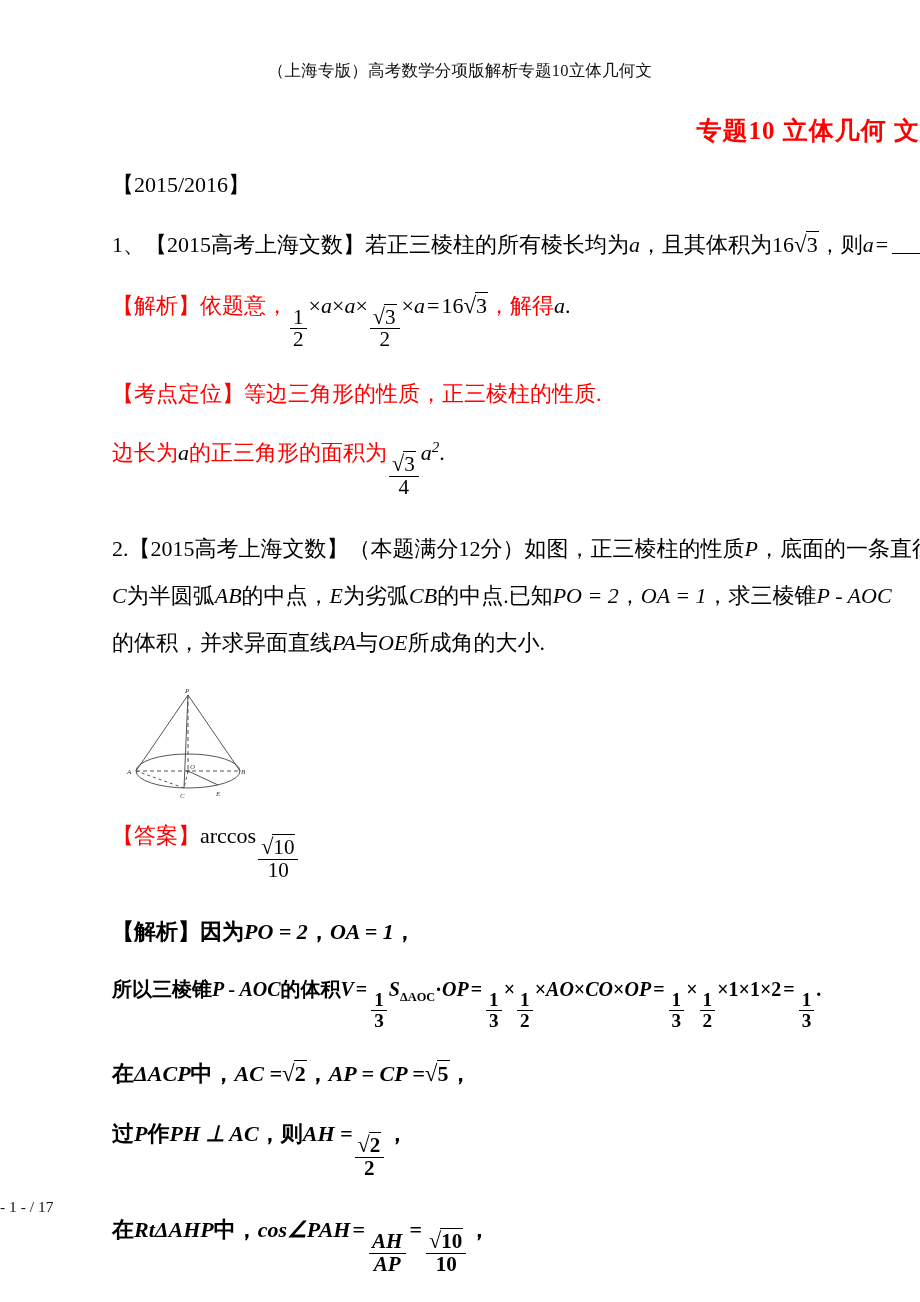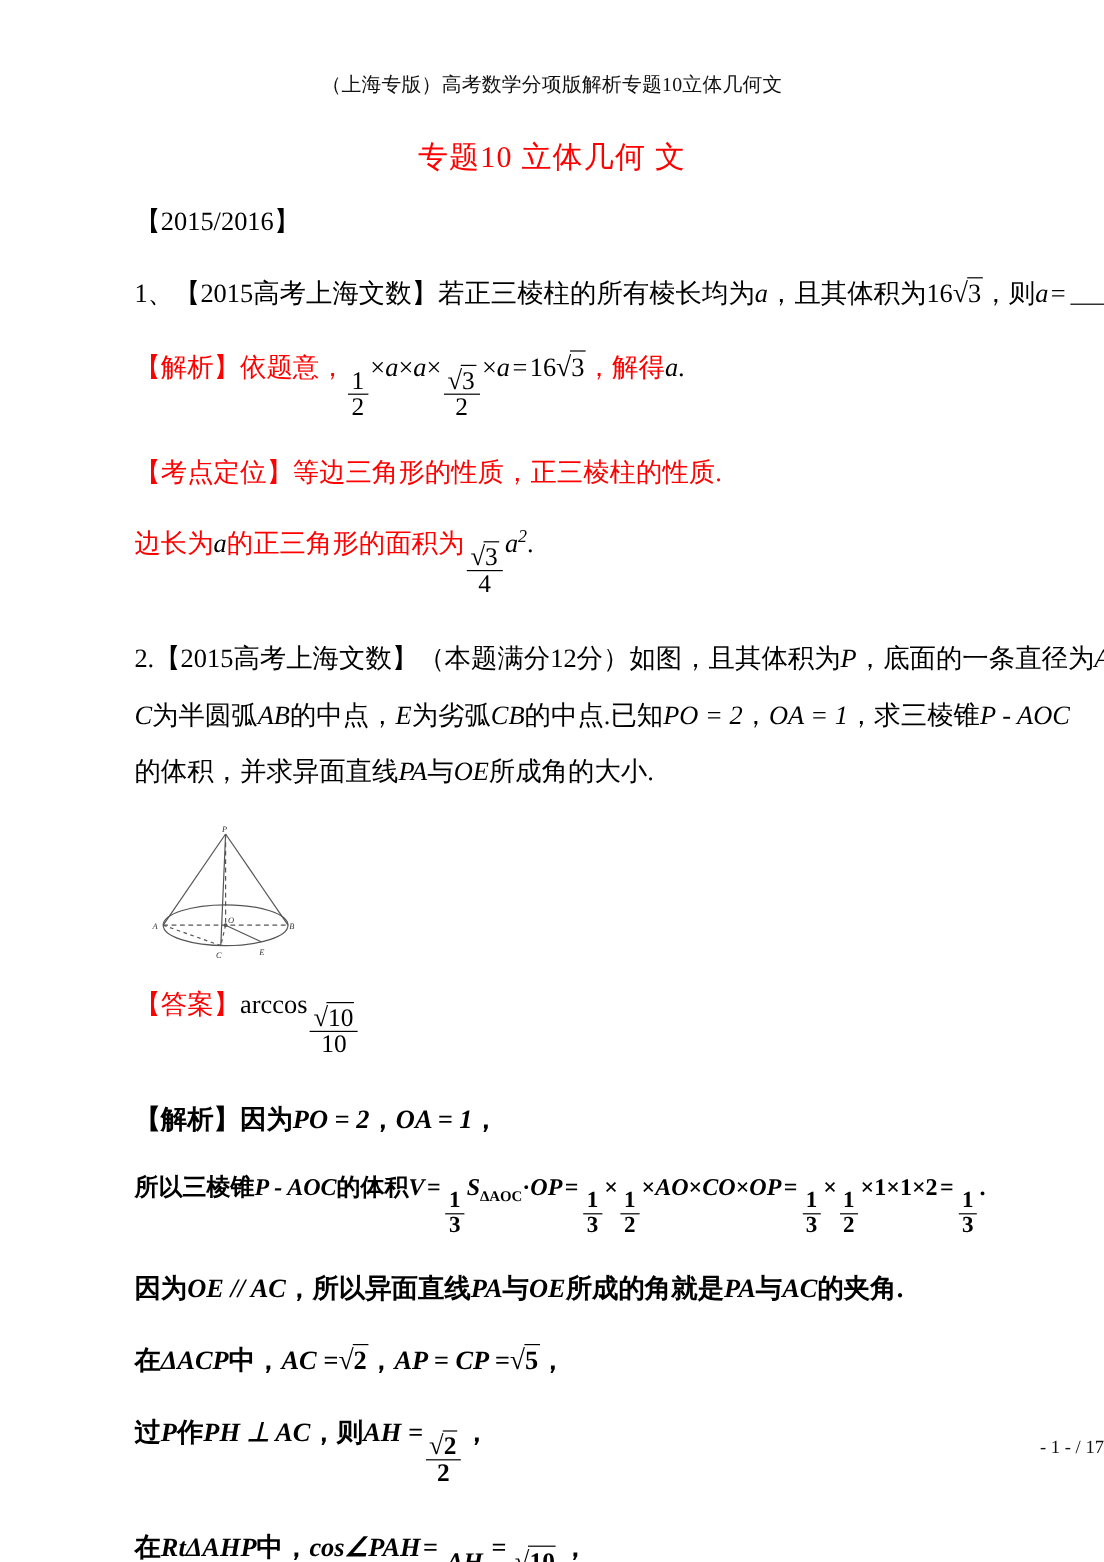--- a/index.html
+++ b/index.html
@@ -34,23 +34,23 @@
     letter-spacing: 0.2px;
     color: #111;
   }
 
   
   .doc-title {
     position: absolute;
     top: 114px;
     left: 0;
     width: 920px;
-    text-align: center;
+    text-align: right;
     font-size: 25px;
-    font-weight: normal;
+    font-weight: bold;
     color: #ff0000;
     letter-spacing: 1px;
   }
 
   
   .content {
     position: absolute;
     top: 168px;
     left: 112px;
     width: 720px;
@@ -104,21 +104,21 @@
   .figure {
     margin: 10px 0 12px 14px;
   }
 
   
   .doc-footer {
     position: absolute;
     top: 1198px;
     left: 0;
     width: 920px;
-    text-align: right;
+    text-align: left;
     font-size: 15.5px;
     color: #111;
   }
 </style>
 </head>
 <body>
 
 <div class="page">
 
   <div class="doc-header">（上海专版）高考数学分项版解析专题10立体几何文</div>
@@ -152,21 +152,21 @@
 
 
     <p class="line gap-xl red">
       <span>边长为</span><span class="mi blk">a</span><span>的正三角形的面积为</span><span class="blk"><span class="frac">
             <span class="num"><span class="sqrt"><span class="rad">√</span><span class="val">3</span></span></span>
             <span class="den">4</span>
           </span><span class="mi">a</span><span class="sup">2</span></span><span class="blk">.</span>
     </p>
 
     <p class="line">
-      <span>2.</span><span>【2015高考上海文数】</span><span>（本题满分12分）</span><span>如图，且其体积为</span><span class="mi">P</span><span>，底面的一条直径为</span><span class="mi">AB</span><span>，</span>
+      <span>2.</span><span>【2015高考上海文数】</span><span>（本题满分12分）</span><span>如图，正三棱柱的性质</span><span class="mi">P</span><span>，底面的一条直径为</span><span class="mi">AB</span><span>，</span>
     </p>
 
     <p class="line">
       <span class="mi">C</span><span>为半圆弧</span><span class="mi">AB</span><span>的中点，</span><span class="mi">E</span><span>为劣弧</span><span class="mi">CB</span><span>的中点.已知</span><span class="mi">PO = 2</span><span>，</span><span class="mi">OA = 1</span><span>，求三棱锥</span><span class="mi">P - AOC</span>
     </p>
 
     <p class="line gap-lg">
       <span>的体积，并求异面直线</span><span class="mi">PA</span><span>与</span><span class="mi">OE</span><span>所成角的大小.</span>
     </p>
 
@@ -226,23 +226,20 @@
           <span class="den">3</span>
         </span><span>×</span><span class="frac">
           <span class="num">1</span>
           <span class="den">2</span>
         </span><span>×1×1×2</span><span class="op">=</span><span class="frac">
           <span class="num">1</span>
           <span class="den">3</span>
         </span><span>.</span>
     </p>
 
-    <p class="line bold gap-lg">
-      <span>因为</span><span class="mb">OE // AC</span><span>，所以异面直线</span><span class="mb">PA</span><span>与</span><span class="mb">OE</span><span>所成的角就是</span><span class="mb">PA</span><span>与</span><span class="mb">AC</span><span>的夹角.</span>
-    </p>
 
     <p class="line bold gap-lg">
       <span>在</span><span class="mb">ΔACP</span><span>中，</span><span class="mb">AC =</span><span class="sqrt"><span class="rad">√</span><span class="val">2</span></span><span>，</span><span class="mb">AP = CP =</span><span class="sqrt"><span class="rad">√</span><span class="val">5</span></span><span>，</span>
     </p>
 
     <p class="line bold gap-xl">
       <span>过</span><span class="mb">P</span><span>作</span><span class="mb">PH ⊥ AC</span><span>，则</span><span class="mb">AH =</span><span class="frac">
           <span class="num"><span class="sqrt"><span class="rad">√</span><span class="val">2</span></span></span>
           <span class="den">2</span>
         </span><span>，</span>

